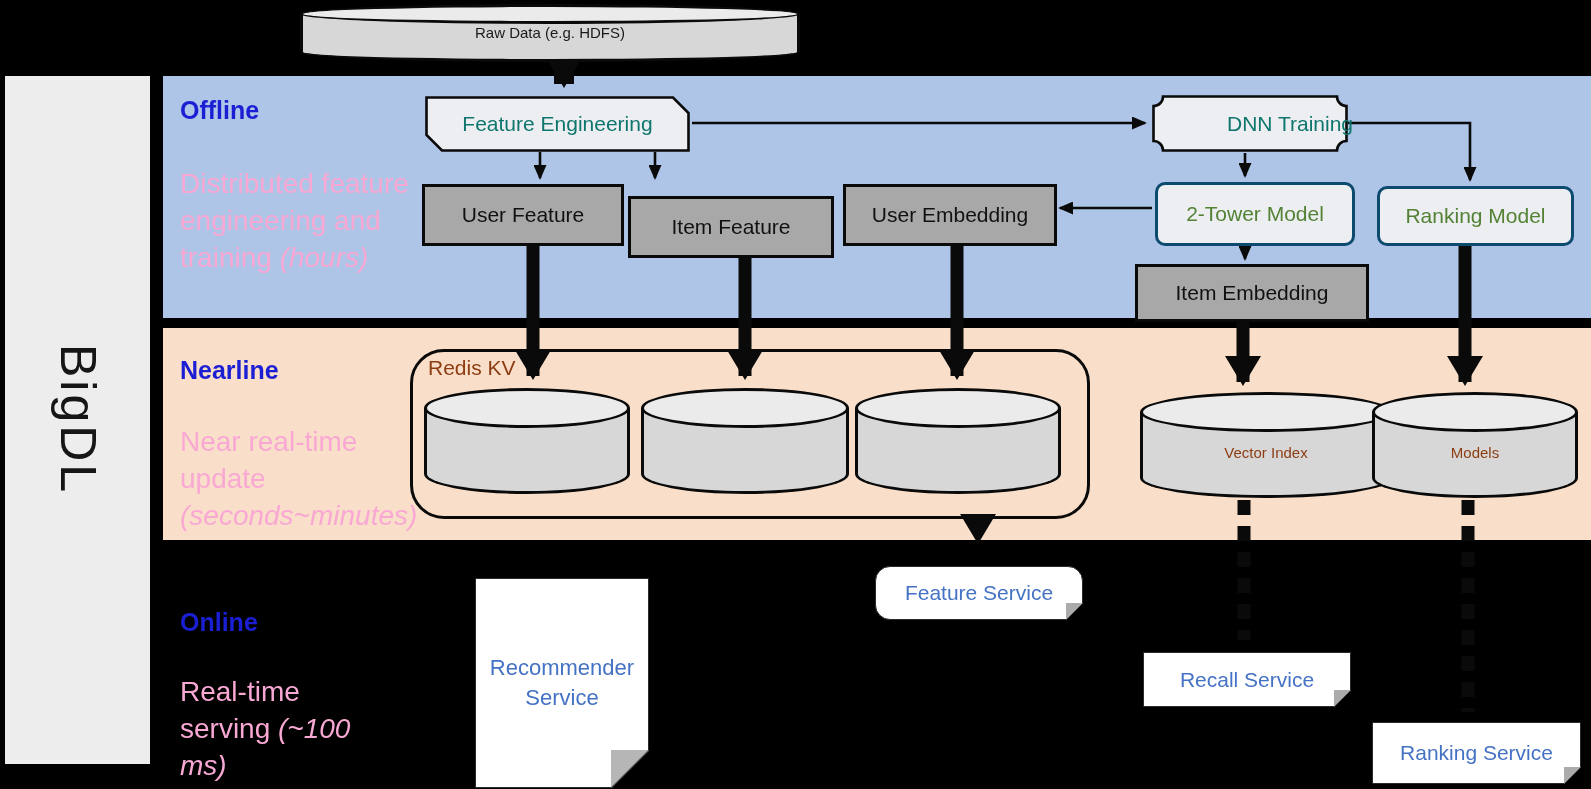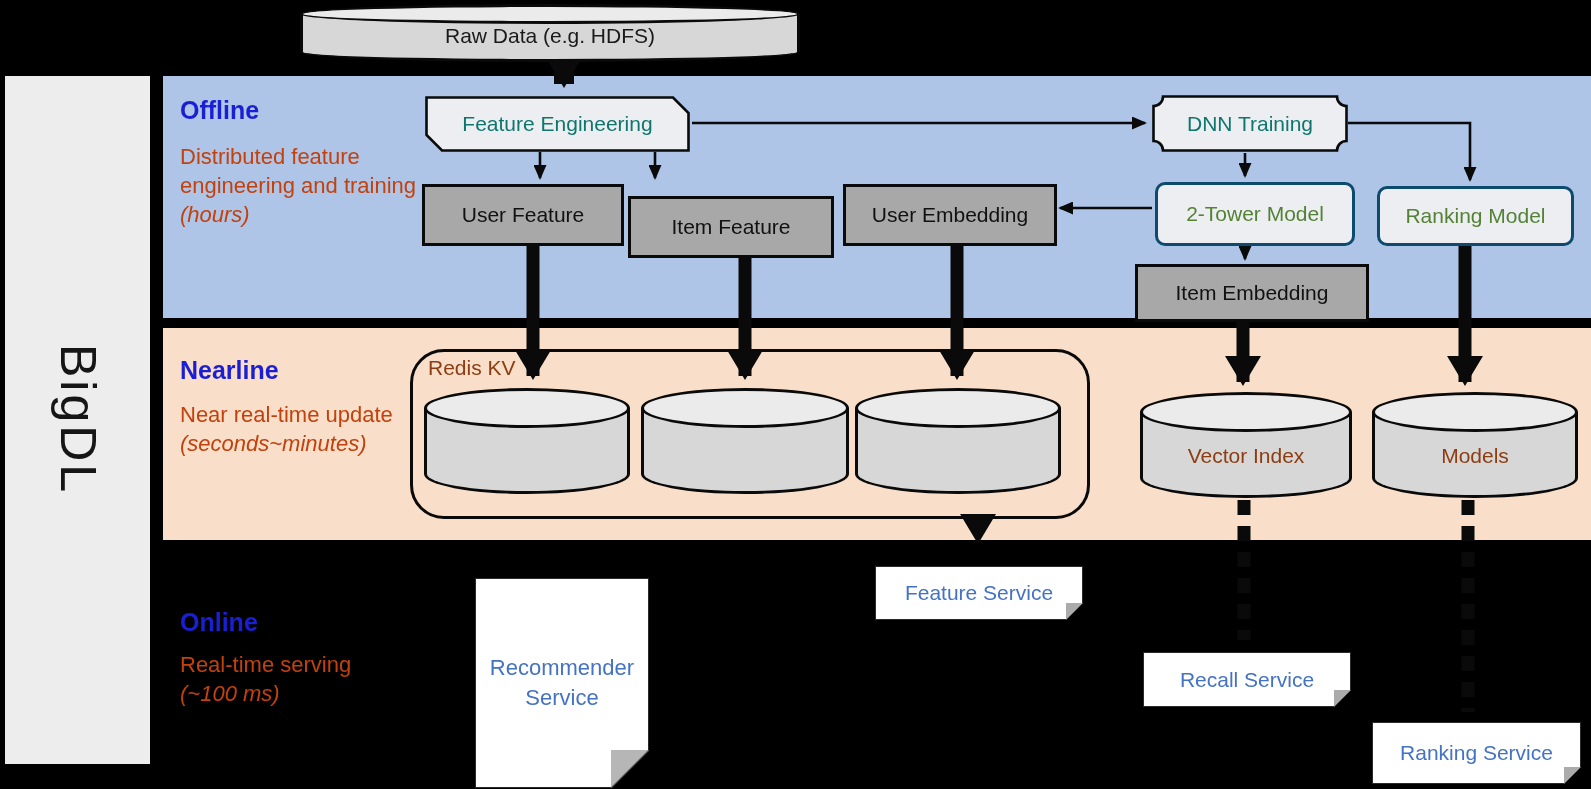--- a/index.html
+++ b/index.html
@@ -5,34 +5,34 @@
   html,body{margin:0;padding:0;background:#000;}
   #canvas{position:relative;width:1591px;height:789px;background:#000;overflow:hidden;
           font-family:"Liberation Sans",sans-serif;}
   .band{position:absolute;}
   .band.offline{left:163px;top:76px;width:1428px;height:242px;background:#aec5e8;}
   .band.nearline{left:163px;top:328px;width:1428px;height:212px;background:#f9dfc9;}
   .sidebar{position:absolute;left:5px;top:76px;width:145px;height:688px;background:#ededed;
            display:flex;align-items:center;justify-content:center;}
   .brand{writing-mode:vertical-rl;font-size:50px;color:#161616;letter-spacing:3px;}
   .sec-title{position:absolute;font-size:25px;font-weight:bold;color:#1b1fd4;}
-  .sec-desc{position:absolute;font-size:22px;color:#c2410c;line-height:1.32;}
+  .sec-desc{position:absolute;font-size:28px;color:#f9a8d4;line-height:1.32;margin-top:24px;}
   .sec-desc .note{font-style:italic;}
   .node{position:absolute;display:flex;align-items:center;justify-content:center;text-align:center;}
   .graybox{background:#a8a8a8;border:3px solid #0a0a0a;color:#111;font-size:21px;}
   .roundbox{background:#eceef1;border:3px solid #0c4a6e;border-radius:10px;color:#548235;font-size:21px;}
   .shapebox{background:transparent;}
   .shapebox svg{position:absolute;left:0;top:0;}
   .shapebox span{position:relative;z-index:2;font-size:21px;color:#0f766e;}
   .cyl{position:absolute;}
   .cyl .cbody{position:absolute;left:0;right:0;bottom:0;background:#d7d7d7;border:3px solid #0a0a0a;
               border-top:none;border-radius:0 0 50% 50% / 0 0 20px 20px;}
   .cyl .ctop{position:absolute;left:0;right:0;top:0;background:#ebebeb;border:3px solid #0a0a0a;
              border-radius:50%;box-sizing:border-box;}
-  .cyl .clabel{position:absolute;left:0;right:0;text-align:center;font-size:21px;color:#8c3d12;z-index:2;}
+  .cyl .clabel{position:absolute;left:0;right:0;text-align:center;font-size:15px;color:#8c3d12;z-index:2;}
   .redis-frame{position:absolute;left:410px;top:349px;width:674px;height:164px;border:3px solid #0a0a0a;
                border-radius:34px;}
   .redis-label{position:absolute;left:428px;top:356px;font-size:21px;color:#8c3d12;}
   .svc{position:absolute;background:#fff;border:1px solid #2a2a2a;display:flex;align-items:center;
        justify-content:center;text-align:center;color:#4472c4;font-size:21px;}
   .svc::after{content:"";position:absolute;right:-1px;bottom:-1px;width:17px;height:17px;z-index:3;
        background:linear-gradient(135deg,#ababab 0 48%,#000 52% 100%);}
   .svc.doc{font-size:22px;line-height:1.35;}
   .svc.doc::after{width:38px;height:38px;background:linear-gradient(135deg,#b6b6b6 0 48%,#000 52% 100%);}
   #wires{position:absolute;left:0;top:0;pointer-events:none;}
@@ -98,21 +98,21 @@
     <span>Real-time serving </span><span class="note">(~100 ms)</span>
   </div>
 
   <div class="node shapebox" style="left:425px;top:96px;width:265px;height:56px;">
     <svg width="265" height="56" viewBox="0 0 265 56">
       <path d="M1.5,1.5 H248 L263.5,17 V54.5 H17 L1.5,39 Z" fill="#eceef1" stroke="#0a0a0a" stroke-width="2.6"></path>
     </svg>
     <span>Feature Engineering</span>
   </div>
 
-  <div class="node shapebox" style="left:1152px;top:95px;width:196px;height:57px;">
+  <div class="node shapebox" style="left:1152px;top:95px;width:196px;height:57px;padding-left:40px;">
     <svg width="196" height="57" viewBox="0 0 196 57">
       <path d="M11,1.5 H185 A9.5,9.5 0 0 0 194.5,11 V46 A9.5,9.5 0 0 0 185,55.5 H11 A9.5,9.5 0 0 0 1.5,46 V11 A9.5,9.5 0 0 0 11,1.5 Z" fill="#eceef1" stroke="#0a0a0a" stroke-width="2.6"></path>
     </svg>
     <span>DNN Training</span>
   </div>
 
   <div class="node graybox" style="left:422px;top:184px;width:196px;height:56px;">
     <span>User Feature</span>
   </div>
   <div class="node graybox" style="left:628px;top:196px;width:200px;height:56px;">
@@ -140,35 +140,35 @@
   </div>
   <div class="cyl" style="left:641px;top:388px;width:208px;height:106px;">
     <div class="cbody" style="top:20px;"></div>
     <div class="ctop" style="height:40px;"></div>
   </div>
   <div class="cyl" style="left:855px;top:388px;width:206px;height:106px;">
     <div class="cbody" style="top:20px;"></div>
     <div class="ctop" style="height:40px;"></div>
   </div>
 
-  <div class="cyl" style="left:1140px;top:392px;width:212px;height:106px;">
+  <div class="cyl" style="left:1140px;top:392px;width:212px;height:106px;padding-left:40px;">
     <div class="cbody" style="top:20px;"></div>
     <div class="ctop" style="height:40px;"></div>
     <div class="clabel" style="top:52px;">Vector Index</div>
   </div>
   <div class="cyl" style="left:1372px;top:392px;width:206px;height:106px;">
     <div class="cbody" style="top:20px;"></div>
     <div class="ctop" style="height:40px;"></div>
     <div class="clabel" style="top:52px;">Models</div>
   </div>
 
   <div class="svc doc" style="left:475px;top:578px;width:172px;height:208px;">
     <span style="display:block;width:150px;">Recommender Service</span>
   </div>
-  <div class="svc" style="left:875px;top:566px;width:206px;height:52px;">
+  <div class="svc" style="left:875px;top:566px;width:206px;height:52px;border-radius:15px;">
     <span>Feature Service</span>
   </div>
   <div class="svc" style="left:1143px;top:652px;width:206px;height:53px;">
     <span>Recall Service</span>
   </div>
   <div class="svc" style="left:1372px;top:722px;width:207px;height:60px;">
     <span>Ranking Service</span>
   </div>
 
 </div>

